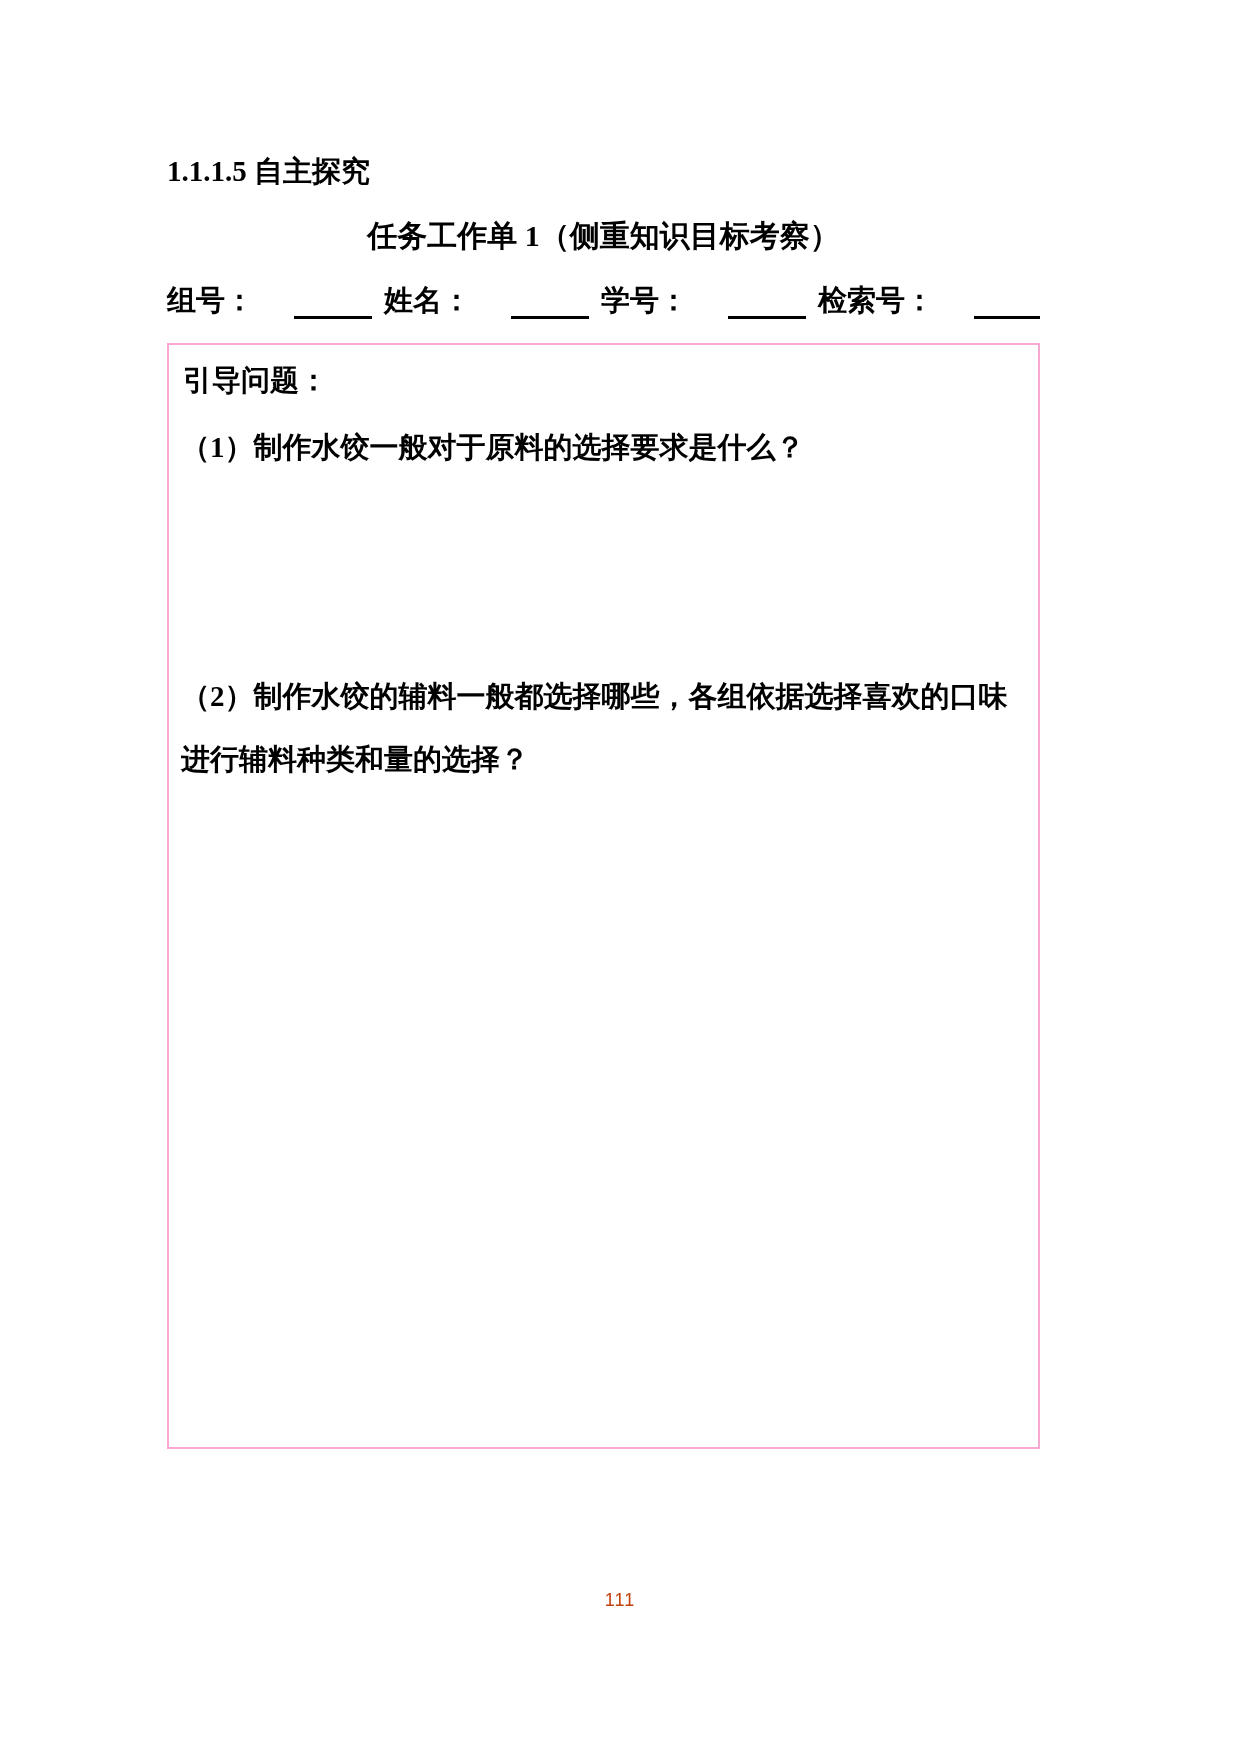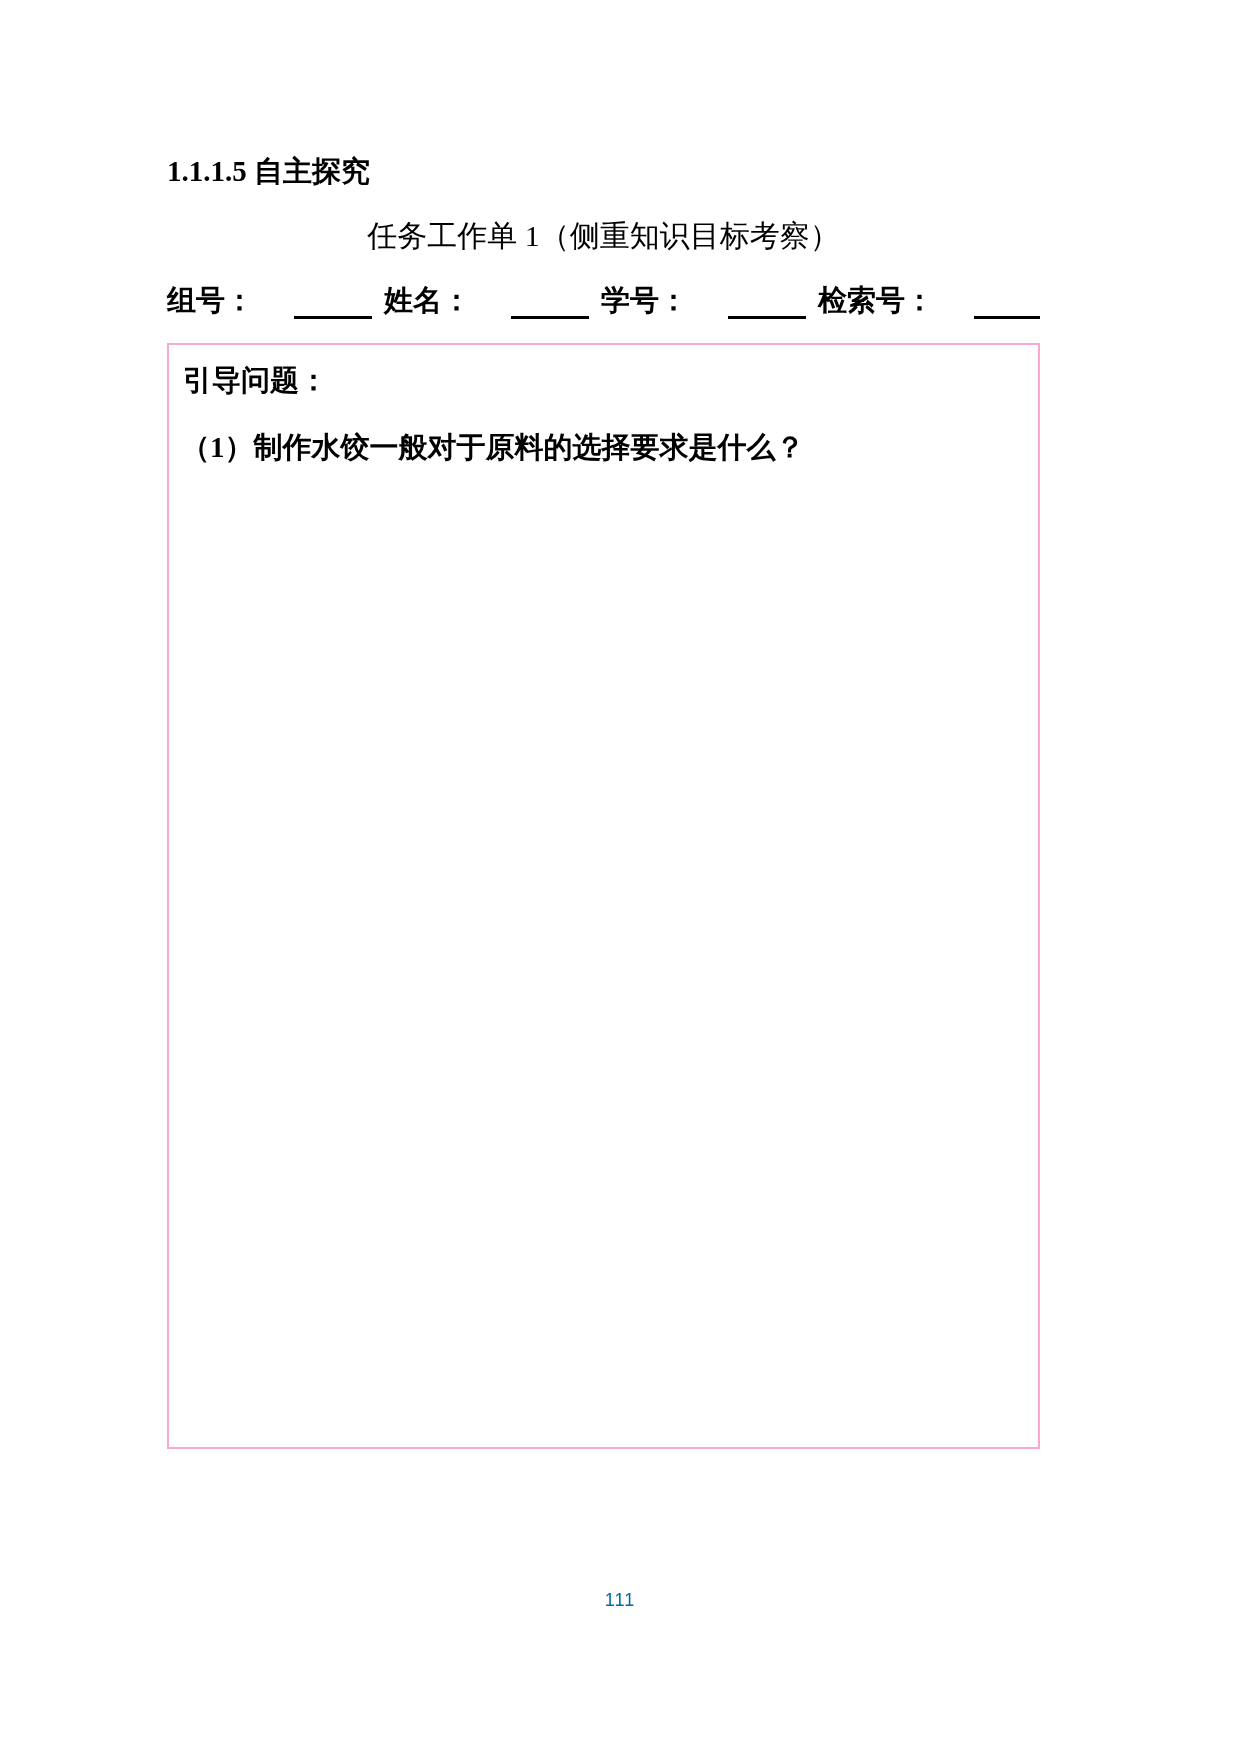--- a/index.html
+++ b/index.html
@@ -21,21 +21,21 @@
     font-weight: bold;
     line-height: 38px;
   }
   .doc-title {
     position: absolute;
     left: 167px;
     top: 216px;
     width: 873px;
     text-align: center;
     font-size: 30px;
-    font-weight: normal;
+    font-weight: bold;
     line-height: 40px;
   }
   .fields {
     position: absolute;
     left: 167px;
     top: 281px;
     width: 873px;
     display: flex;
     justify-content: space-between;
     align-items: flex-end;
@@ -77,21 +77,21 @@
   .q2 { margin-top: 198px; }
   .q3 { margin-top: 196px; line-height: 40px; }
   .page-number {
     position: absolute;
     left: 0;
     top: 1590px;
     width: 1240px;
     text-align: center;
     font-size: 18px;
     font-family: "Liberation Sans", "DejaVu Sans", sans-serif;
-    color: #0369a1;
+    color: #c2410c;
     letter-spacing: 1px;
   }
 </style>
 </head>
 <body>
 
 <div class="page">
 
   <div class="heading">1.1.1.5 自主探究</div>
 
@@ -114,18 +114,19 @@
       <span>检索号：</span>
       <span class="blank short"></span>
     </span>
   </div>
 
   <div class="worksheet-box">
     <div class="lead">引导问题：</div>
 
     <div class="question q1">（1）制作水饺一般对于原料的选择要求是什么？</div>
 
+    <div class="question q2">（2）制作水饺的辅料一般都选择哪些，各组依据选择喜欢的口味进行辅料种类和量的选择？</div>
 
   </div>
 
   <div class="page-number">111</div>
 
 </div>
 
 </body></html>

